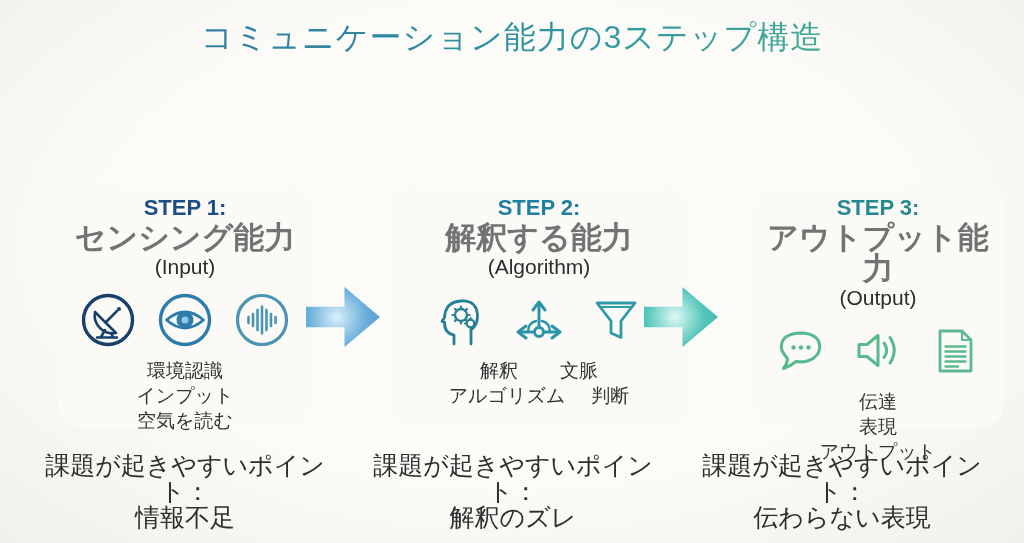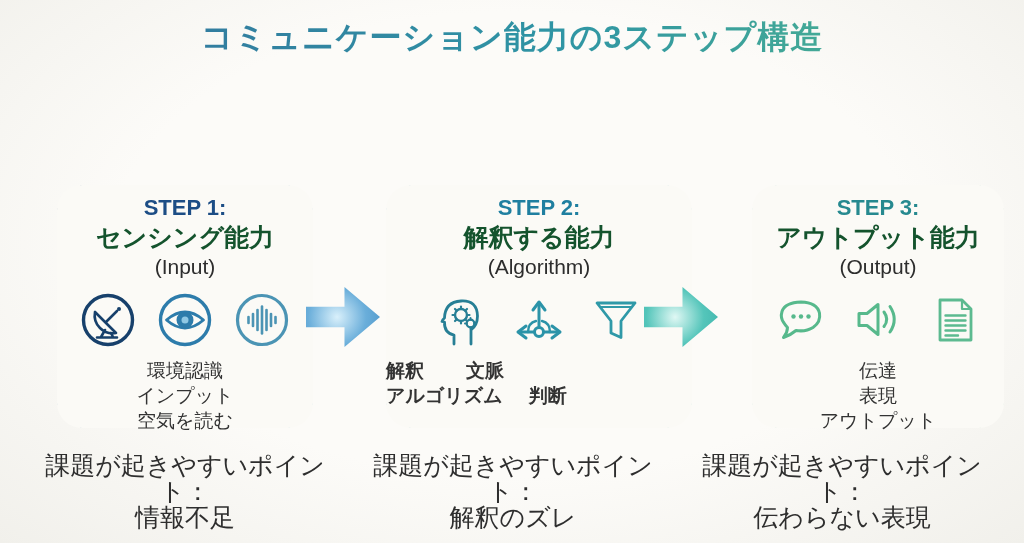--- a/index.html
+++ b/index.html
@@ -5,44 +5,44 @@
   html,body{margin:0;padding:0;}
   body{
     width:1024px;height:543px;overflow:hidden;
     font-family:"Liberation Sans","DejaVu Sans",sans-serif;
     background:radial-gradient(ellipse at 50% 45%, #fcfbf8 55%, #f1f0eb 100%);
     position:relative;
   }
   .canvas{position:absolute;inset:0;}
   .title{
     position:absolute;top:16px;left:0;width:1024px;
-    text-align:center;font-size:32px;font-weight:bold;letter-spacing:1px;
+    text-align:center;font-size:32px;font-weight:normal;letter-spacing:1px;
     background:linear-gradient(90deg,#34709d 0%,#2f95a4 55%,#52b78b 100%);
     -webkit-background-clip:text;background-clip:text;
     color:transparent;-webkit-text-fill-color:transparent;
     margin:0;
   }
   .card{position:absolute;top:185px;height:243px;border-radius:30px;box-sizing:border-box;}
   .card1{left:57px;width:256px;background:linear-gradient(125deg,#173f6e 0%,#2f7fae 55%,#4aa3cd 100%);}
   .card2{left:386px;width:306px;background:linear-gradient(125deg,#22769c 0%,#2f9cab 55%,#3fbcae 100%);}
   .card3{left:752px;width:252px;background:linear-gradient(125deg,#33a29e 0%,#4fb795 55%,#74c68f 100%);}
   .card-inner{
     width:100%;height:100%;border-radius:25px;background:#fbfaf6;
     box-sizing:border-box;text-align:center;padding-top:9px;
   }
   .step-label{font-size:22px;font-weight:bold;line-height:28px;}
   .s1{color:#1c4d85;}
   .s2{color:#1f7fa0;}
   .s3{color:#26898f;}
-  .step-name{font-size:25px;font-weight:bold;color:#14532d;line-height:31px;}
+  .step-name{font-size:31px;font-weight:bold;color:#737373;line-height:31px;}
   .step-sub{font-size:21px;color:#2d2d2d;line-height:27px;}
   .icon-row{margin-top:11px;display:flex;justify-content:center;align-items:center;gap:21px;height:58px;}
   .icon-row svg{display:block;}
   .keywords{margin-top:9px;font-size:19px;color:#333;line-height:25px;}
-  .kw-row{display:flex;justify-content:flex-start;font-weight:bold;}
+  .kw-row{display:flex;justify-content:center;}
   .kw-row.r1{gap:42px;}
   .kw-row.r2{gap:26px;}
   .caption{
     position:absolute;top:452px;width:320px;text-align:center;
     font-size:25px;color:#2e2e2e;line-height:26px;
   }
   .cap1{left:25px;}
   .cap2{left:353px;}
   .cap3{left:682px;}
   .arrow{position:absolute;top:287px;width:74px;height:60px;

